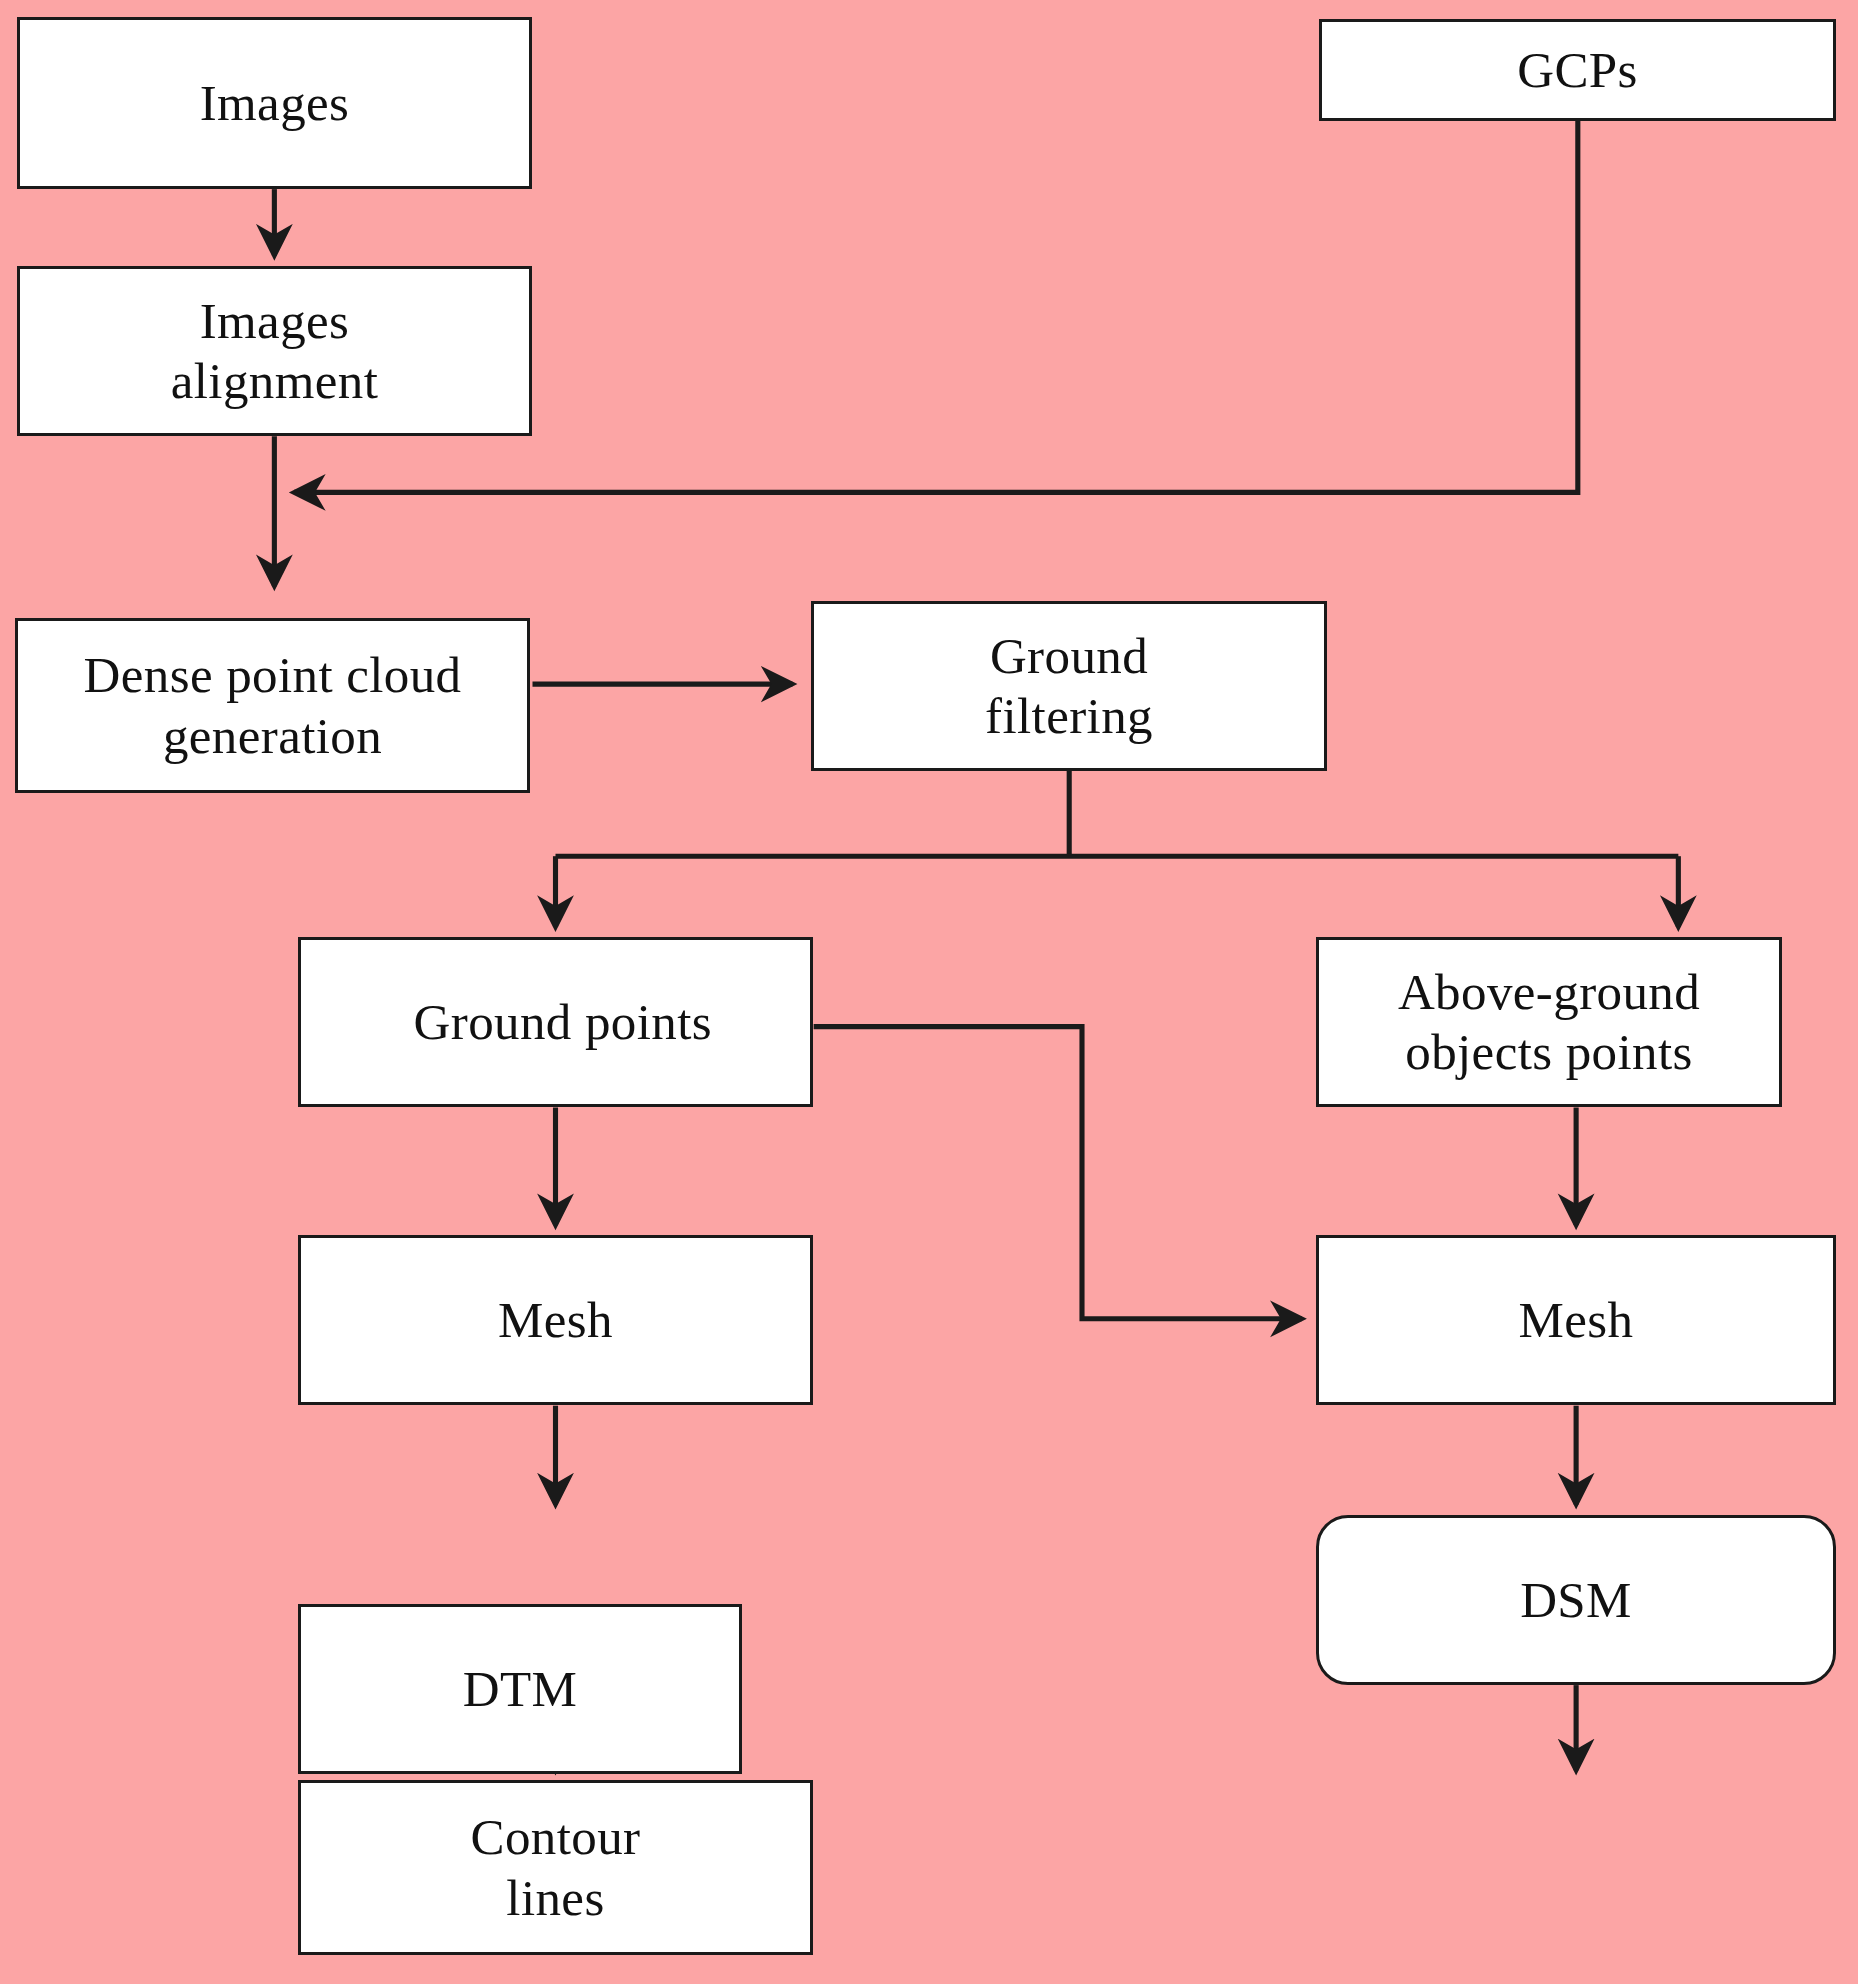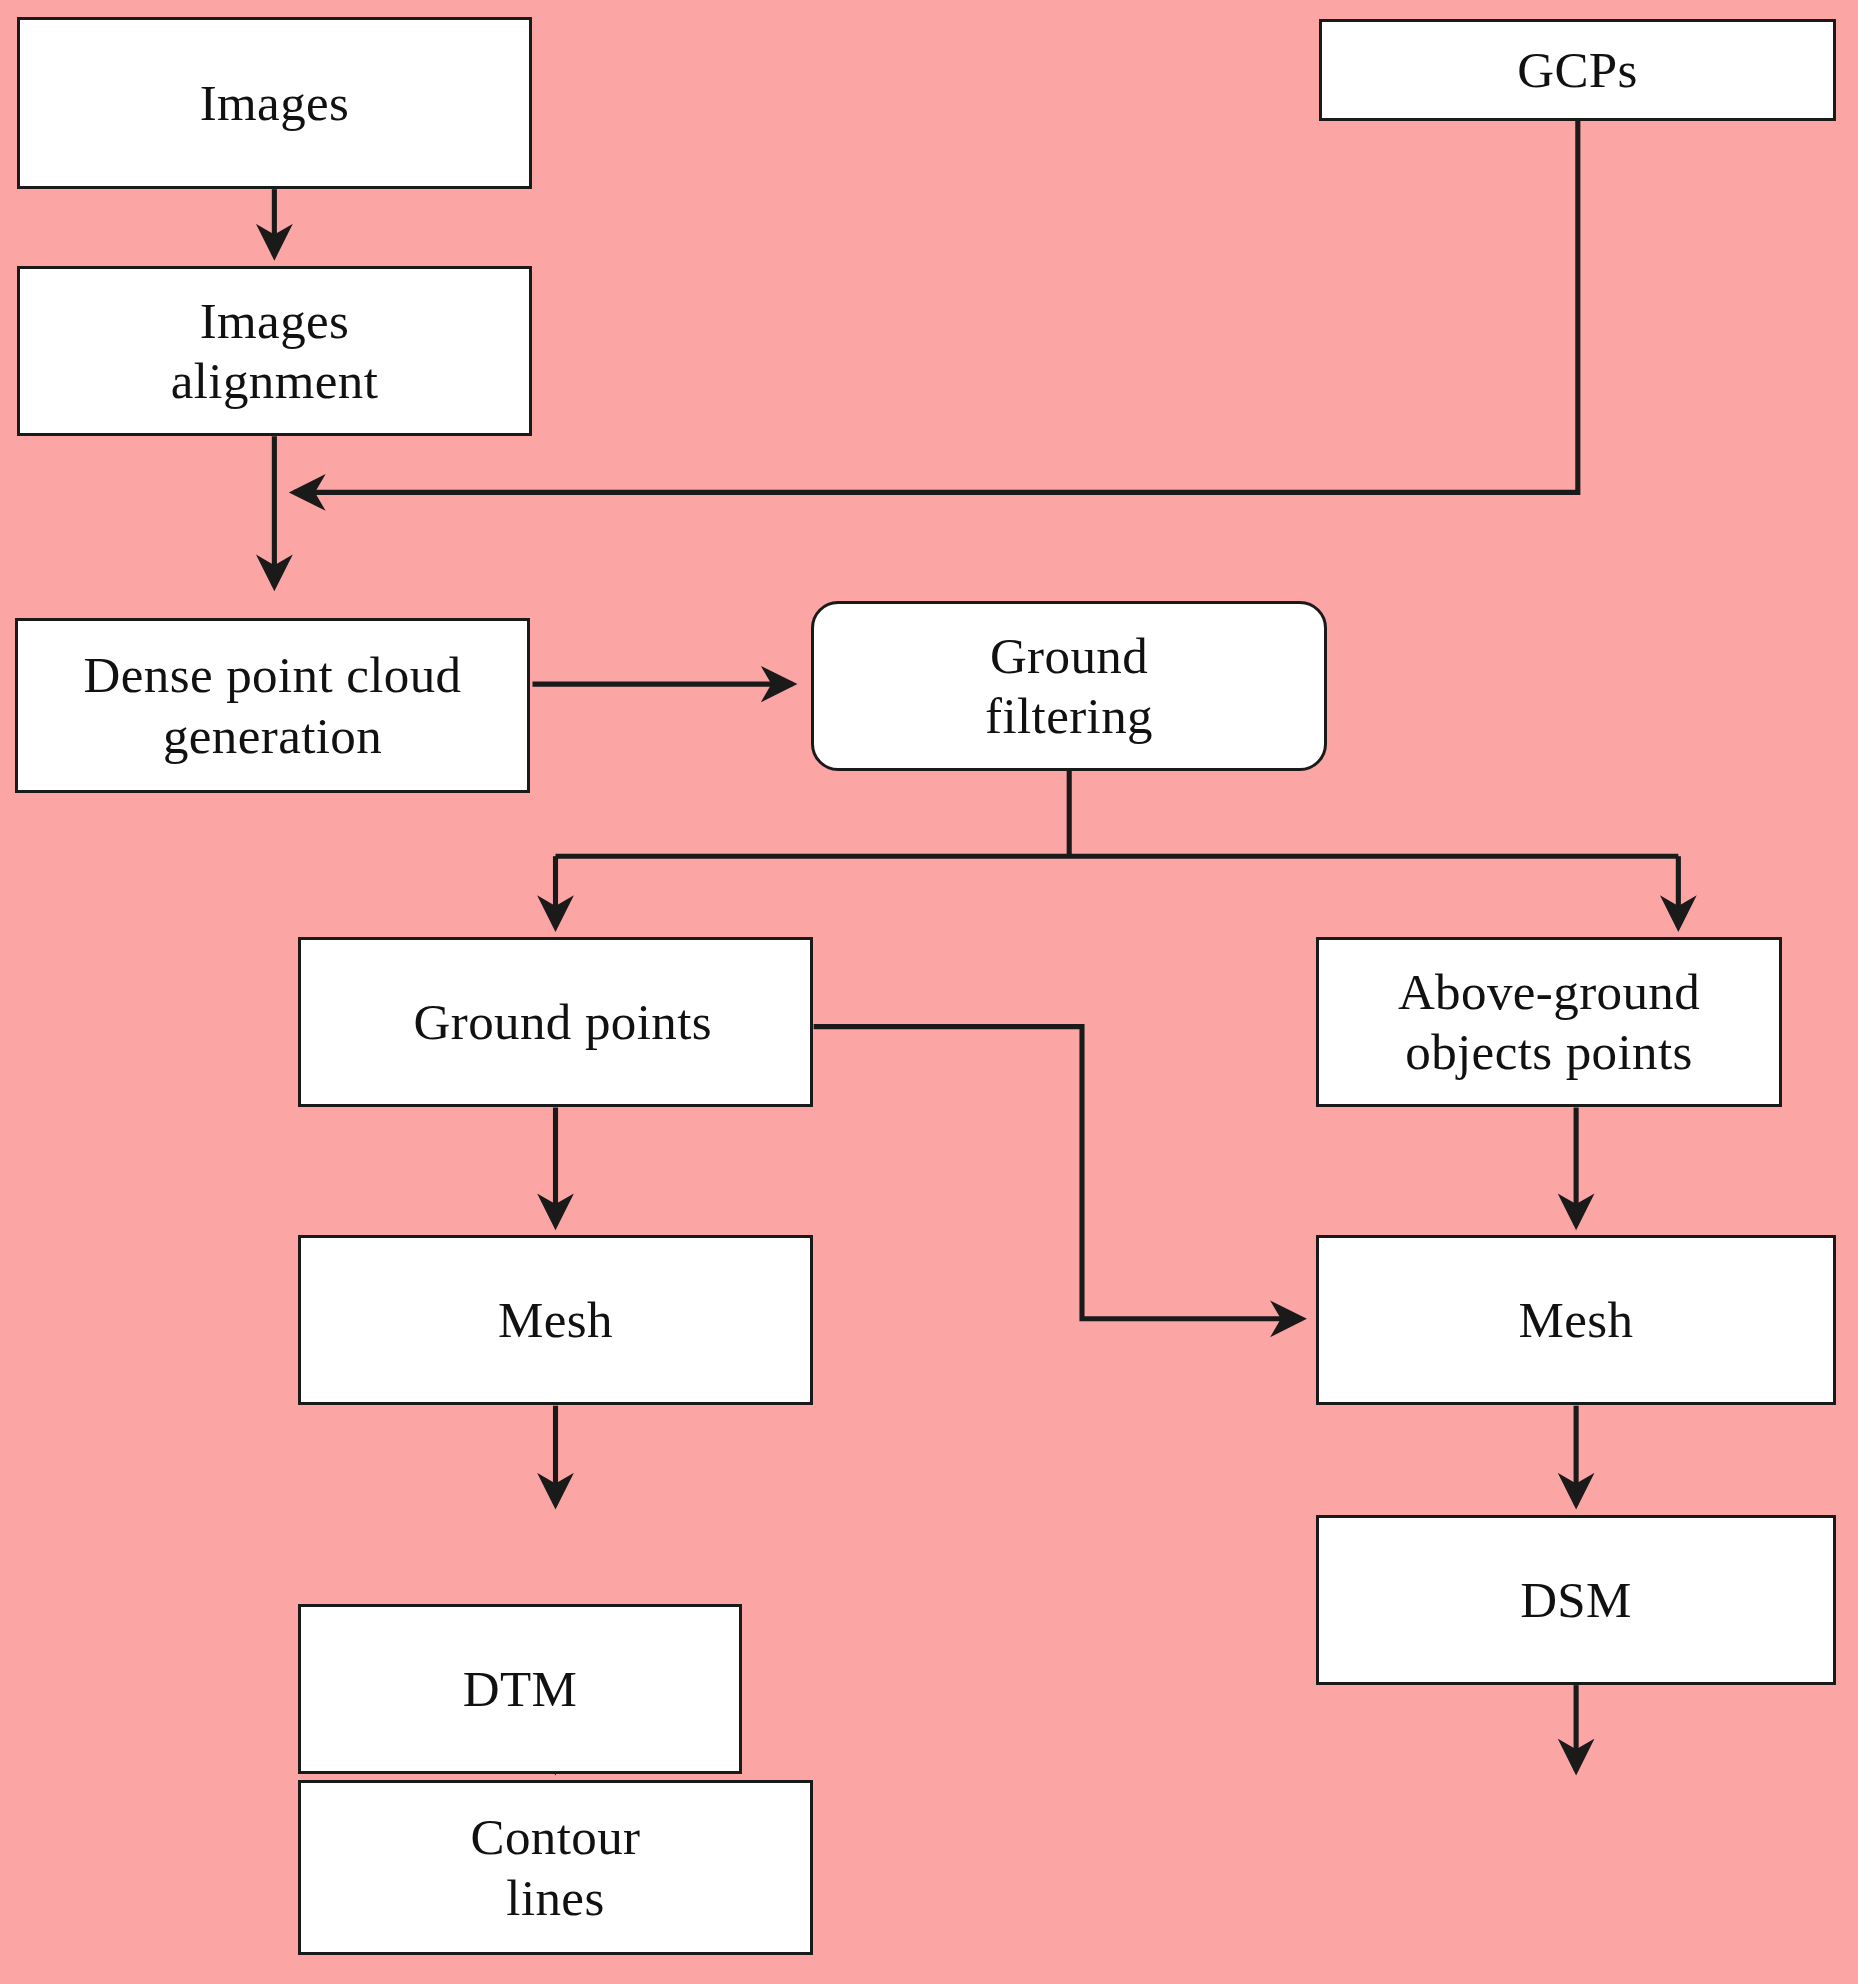--- a/index.html
+++ b/index.html
@@ -126,21 +126,21 @@
   <div class="node" style="left:17px;  top:266px;  width:515px; height:170px;">
     <span class="lbl">Images
 alignment</span>
   </div>
 
   <div class="node" style="left:15px;  top:596px;  width:515px; height:175px;margin-top:22px;">
     <span class="lbl">Dense point cloud
 generation</span>
   </div>
 
-  <div class="node" style="left:811px; top:601px;  width:516px; height:170px;border-radius:27px;">
+  <div class="node" style="left:811px; top:601px;  width:516px; height:170px;">
     <span class="lbl">Ground
 filtering</span>
   </div>
 
   <div class="node" style="left:298px; top:937px; width:515px; height:170px;padding-left:23px;">
     <span class="lbl">Ground points</span>
   </div>
 
   <div class="node" style="left:1316px; top:937px; width:466px; height:170px;">
     <span class="lbl">Above-ground
@@ -152,21 +152,21 @@
   </div>
 
   <div class="node" style="left:1316px; top:1235px; width:520px; height:170px;">
     <span class="lbl">Mesh</span>
   </div>
 
   <div class="node" style="left:298px; top:1604px; width:444px; height:170px;">
     <span class="lbl">DTM</span>
   </div>
 
-  <div class="node" style="left:1316px; top:1515px; width:520px; height:170px;">
+  <div class="node" style="left:1316px; top:1515px; width:520px; height:170px;border-radius:32px;">
     <span class="lbl">DSM</span>
   </div>
 
   <div class="node" style="left:298px; top:1780px; width:515px; height:175px;">
     <span class="lbl">Contour
 lines</span>
   </div>
 
 
 </div>

